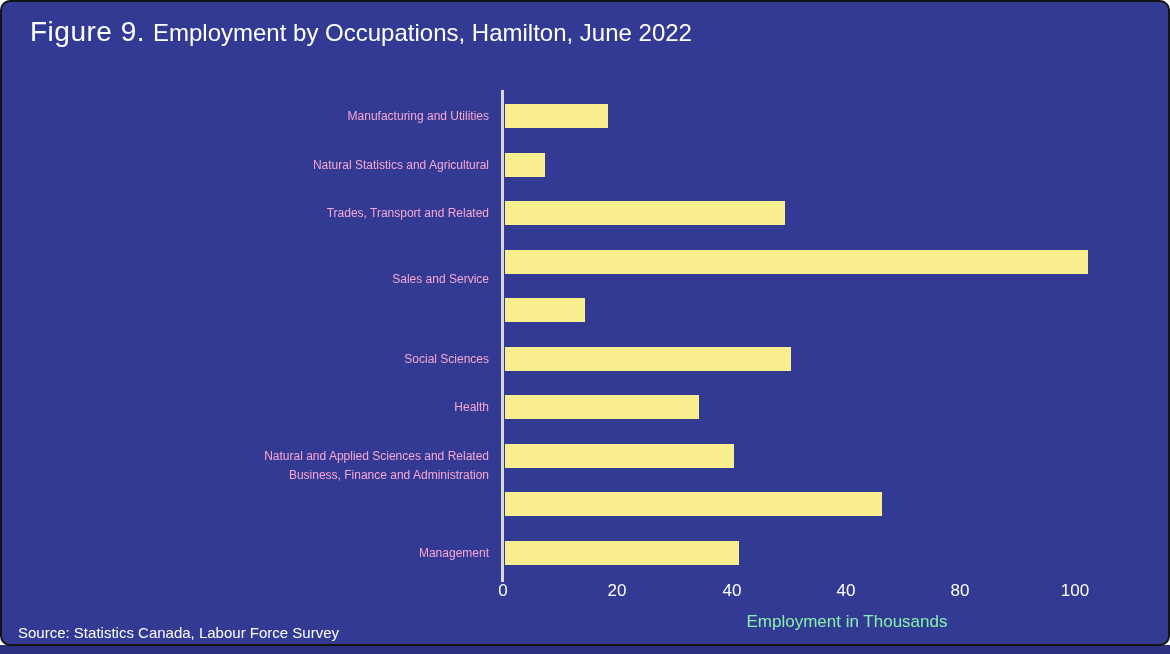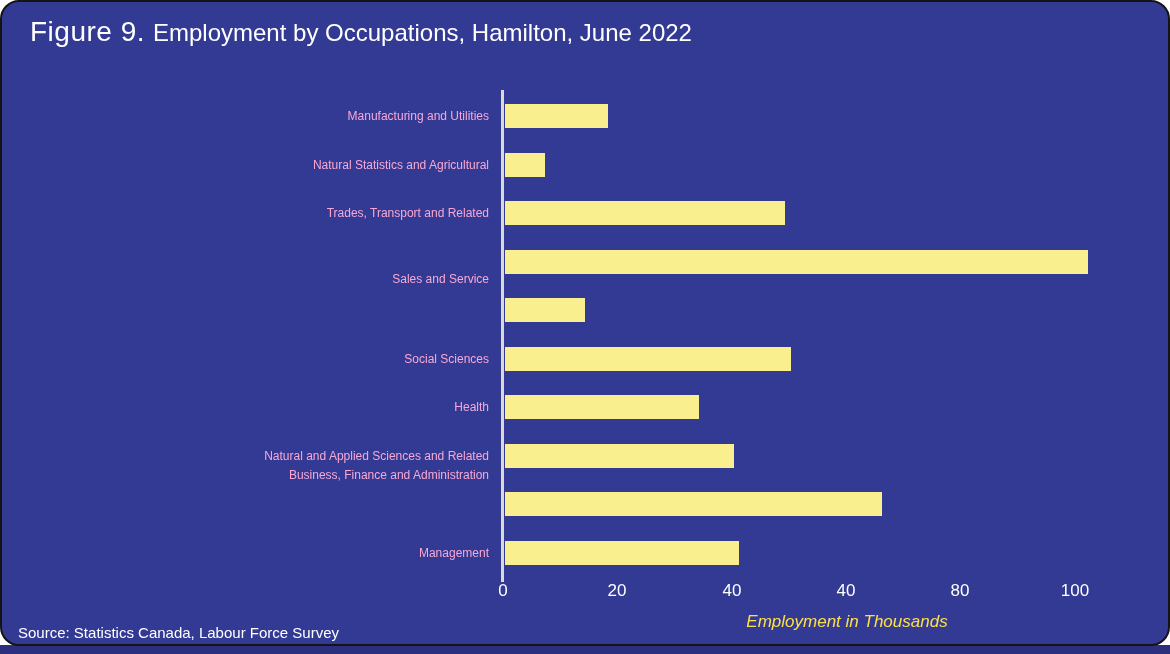--- a/index.html
+++ b/index.html
@@ -24,21 +24,21 @@
     height: 9px;
     background: #2b2f7d;
   }
   .card {
     position: absolute;
     left: 0;
     top: 0;
     width: 1166px;
     height: 642px;
     border: 2px solid #141414;
-    border-radius: 19px;
+    border-radius: 10px;
     background: #333a93;
     overflow: hidden;
   }
   .title {
     position: absolute;
     left: 28px;
     top: 14px;
     color: #ffffff;
     white-space: nowrap;
   }
@@ -92,23 +92,22 @@
     font-size: 17px;
     color: #ffffff;
   }
   .x-axis-title {
     position: absolute;
     left: 685px;
     top: 610px;
     width: 320px;
     text-align: center;
     font-size: 17px;
-    color: #fde047;
+    color: #86efac;
     white-space: nowrap;
-    font-style: italic;
   }
   .source-note {
     position: absolute;
     left: 16px;
     top: 622px;
     font-size: 15px;
     color: #ffffff;
     white-space: nowrap;
   }
 </style>

